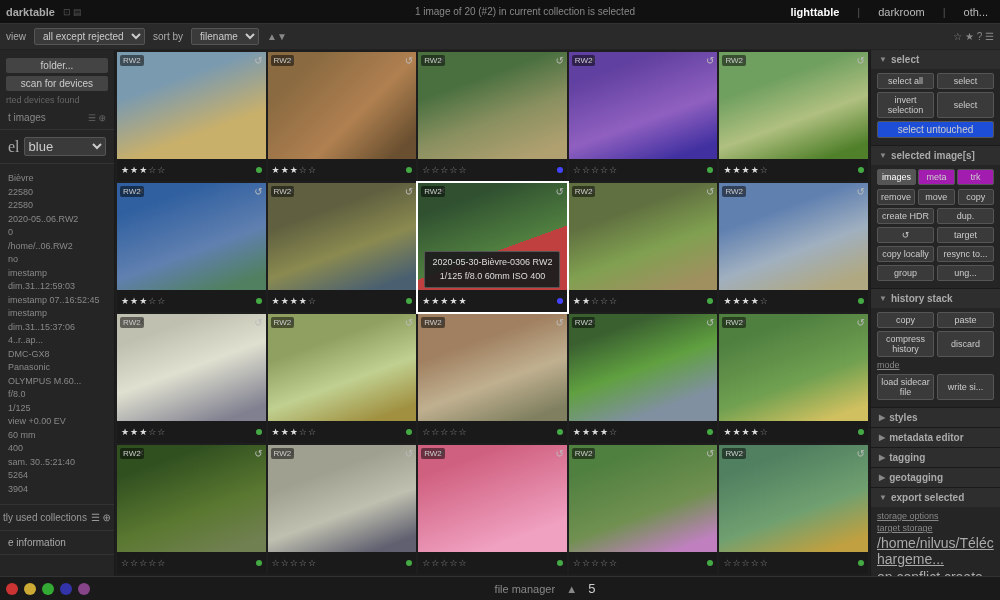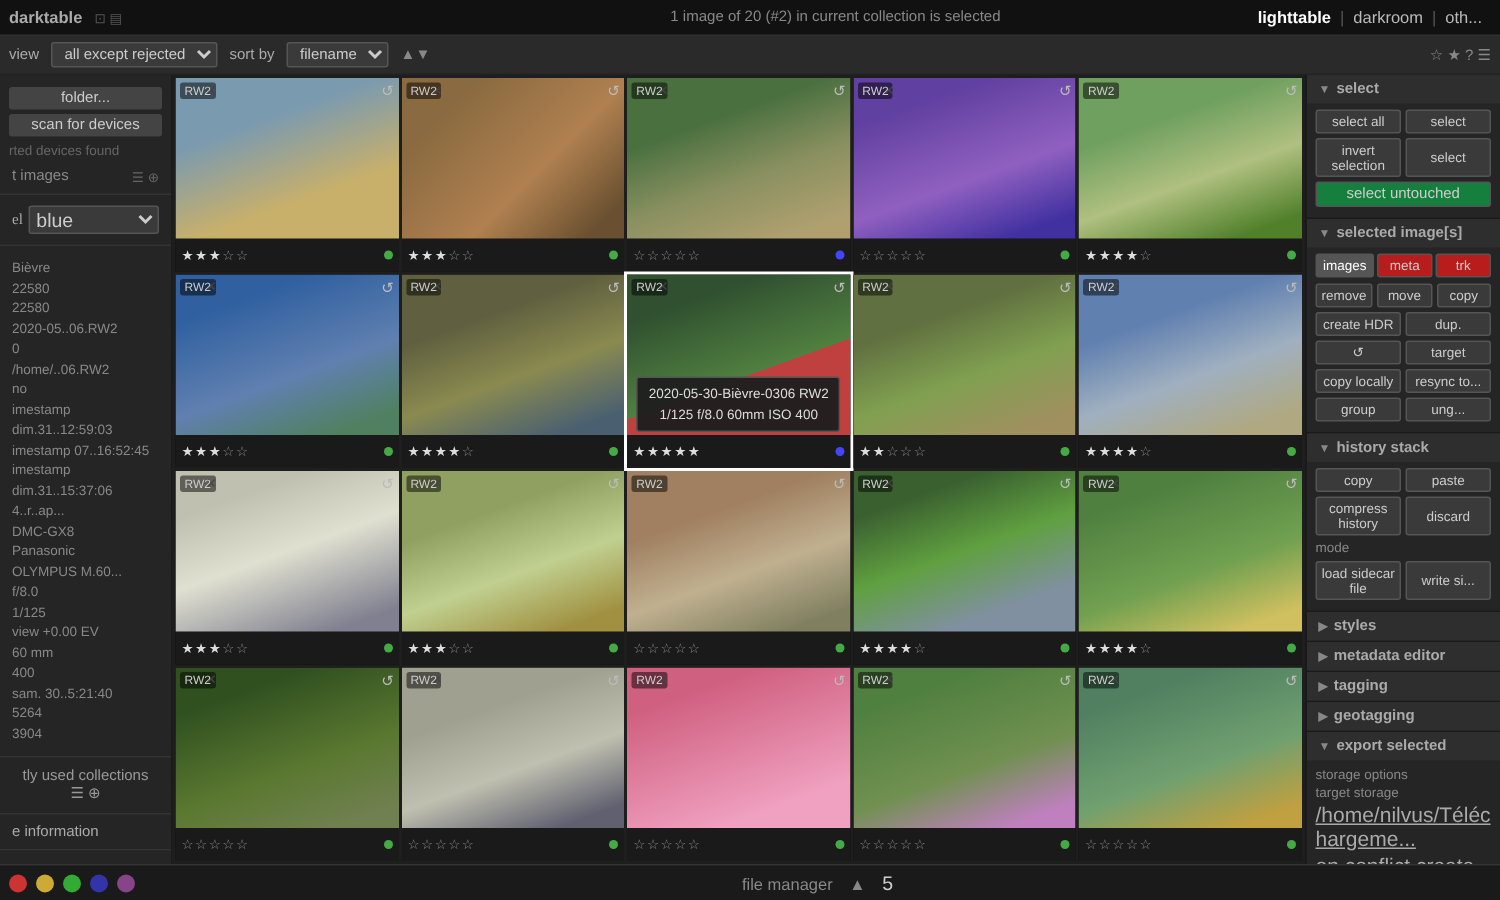--- a/index.html
+++ b/index.html
@@ -38,20 +38,21 @@
     }
     .top-bar-center {
       flex: 2;
       text-align: center;
       color: #888;
       font-size: 10px;
     }
     .top-bar-right {
       display: flex;
       align-items: center;
+      gap: 12px;
     }
     .mode-btn {
       color: #bbb;
       font-size: 11px;
       cursor: pointer;
       padding: 2px 6px;
       border-radius: 2px;
     }
     .mode-btn.active {
       color: #fff;
@@ -134,21 +135,21 @@
       margin-bottom: 3px;
       text-align: center;
     }
 
     .tag-row {
       display: flex;
       align-items: center;
       gap: 4px;
       padding: 3px 8px;
     }
-    .tag-label { color: #aaa; font-size: 10px; font-family: Liberation Serif, serif; }
+    .tag-label { color: #aaa; font-size: 16px; font-family: Liberation Serif, serif; }
     .tag-select {
       background: #3a3a3a;
       border: 1px solid #555;
       color: #ccc;
       font-size: 13px;
       flex: 1;
       border-radius: 2px;
     }
 
     .info-block {
@@ -160,21 +161,20 @@
     .info-block span { display: block; }
 
     .collections-header {
       display: flex;
       align-items: center;
       justify-content: space-between;
       padding: 3px 3px;
       color: #999;
       font-size: 10px;
       cursor: pointer;
-      flex-direction: column;
     }
 
     
     .center-panel {
       flex: 1;
       background: #1e1e1e;
       overflow: hidden;
       display: flex;
       flex-direction: column;
     }
@@ -323,21 +323,21 @@
       display: flex;
       align-items: center;
       gap: 4px;
       cursor: pointer;
     }
     .right-section-title .arrow { color: #888; font-size: 8px; }
     .right-section-content {
       padding: 4px 6px;
     }
     .r-btn {
-      background: #15803d;
+      background: #1d4ed8;
       border: 1px solid #555;
       color: #ccc;
       font-size: 10px;
       padding: 2px 6px;
       border-radius: 2px;
       cursor: pointer;
       width: 100%;
       margin-bottom: 3px;
       text-align: center;
       display: block;
@@ -357,39 +357,40 @@
       cursor: pointer;
       flex: 1;
       text-align: center;
     }
     .r-tabs {
       display: flex;
       gap: 2px;
       margin-bottom: 4px;
     }
     .r-tab {
-      background: #b91c1c;
+      background: #a21caf;
       border: 1px solid #555;
       color: #ccc;
       font-size: 9px;
       padding: 2px 4px;
       border-radius: 2px;
       cursor: pointer;
       flex: 1;
       text-align: center;
     }
     .r-tab.active {
       background: #555;
       color: #fff;
     }
     .r-label {
       color: #888;
       font-size: 9px;
       margin-bottom: 2px;
       display: block;
+      text-decoration: underline;
     }
     .r-text {
       color: #aaa;
       font-size: 14px;
       word-break: break-all;
       display: block;
       margin-bottom: 2px;
       text-decoration: underline;
     }
 

